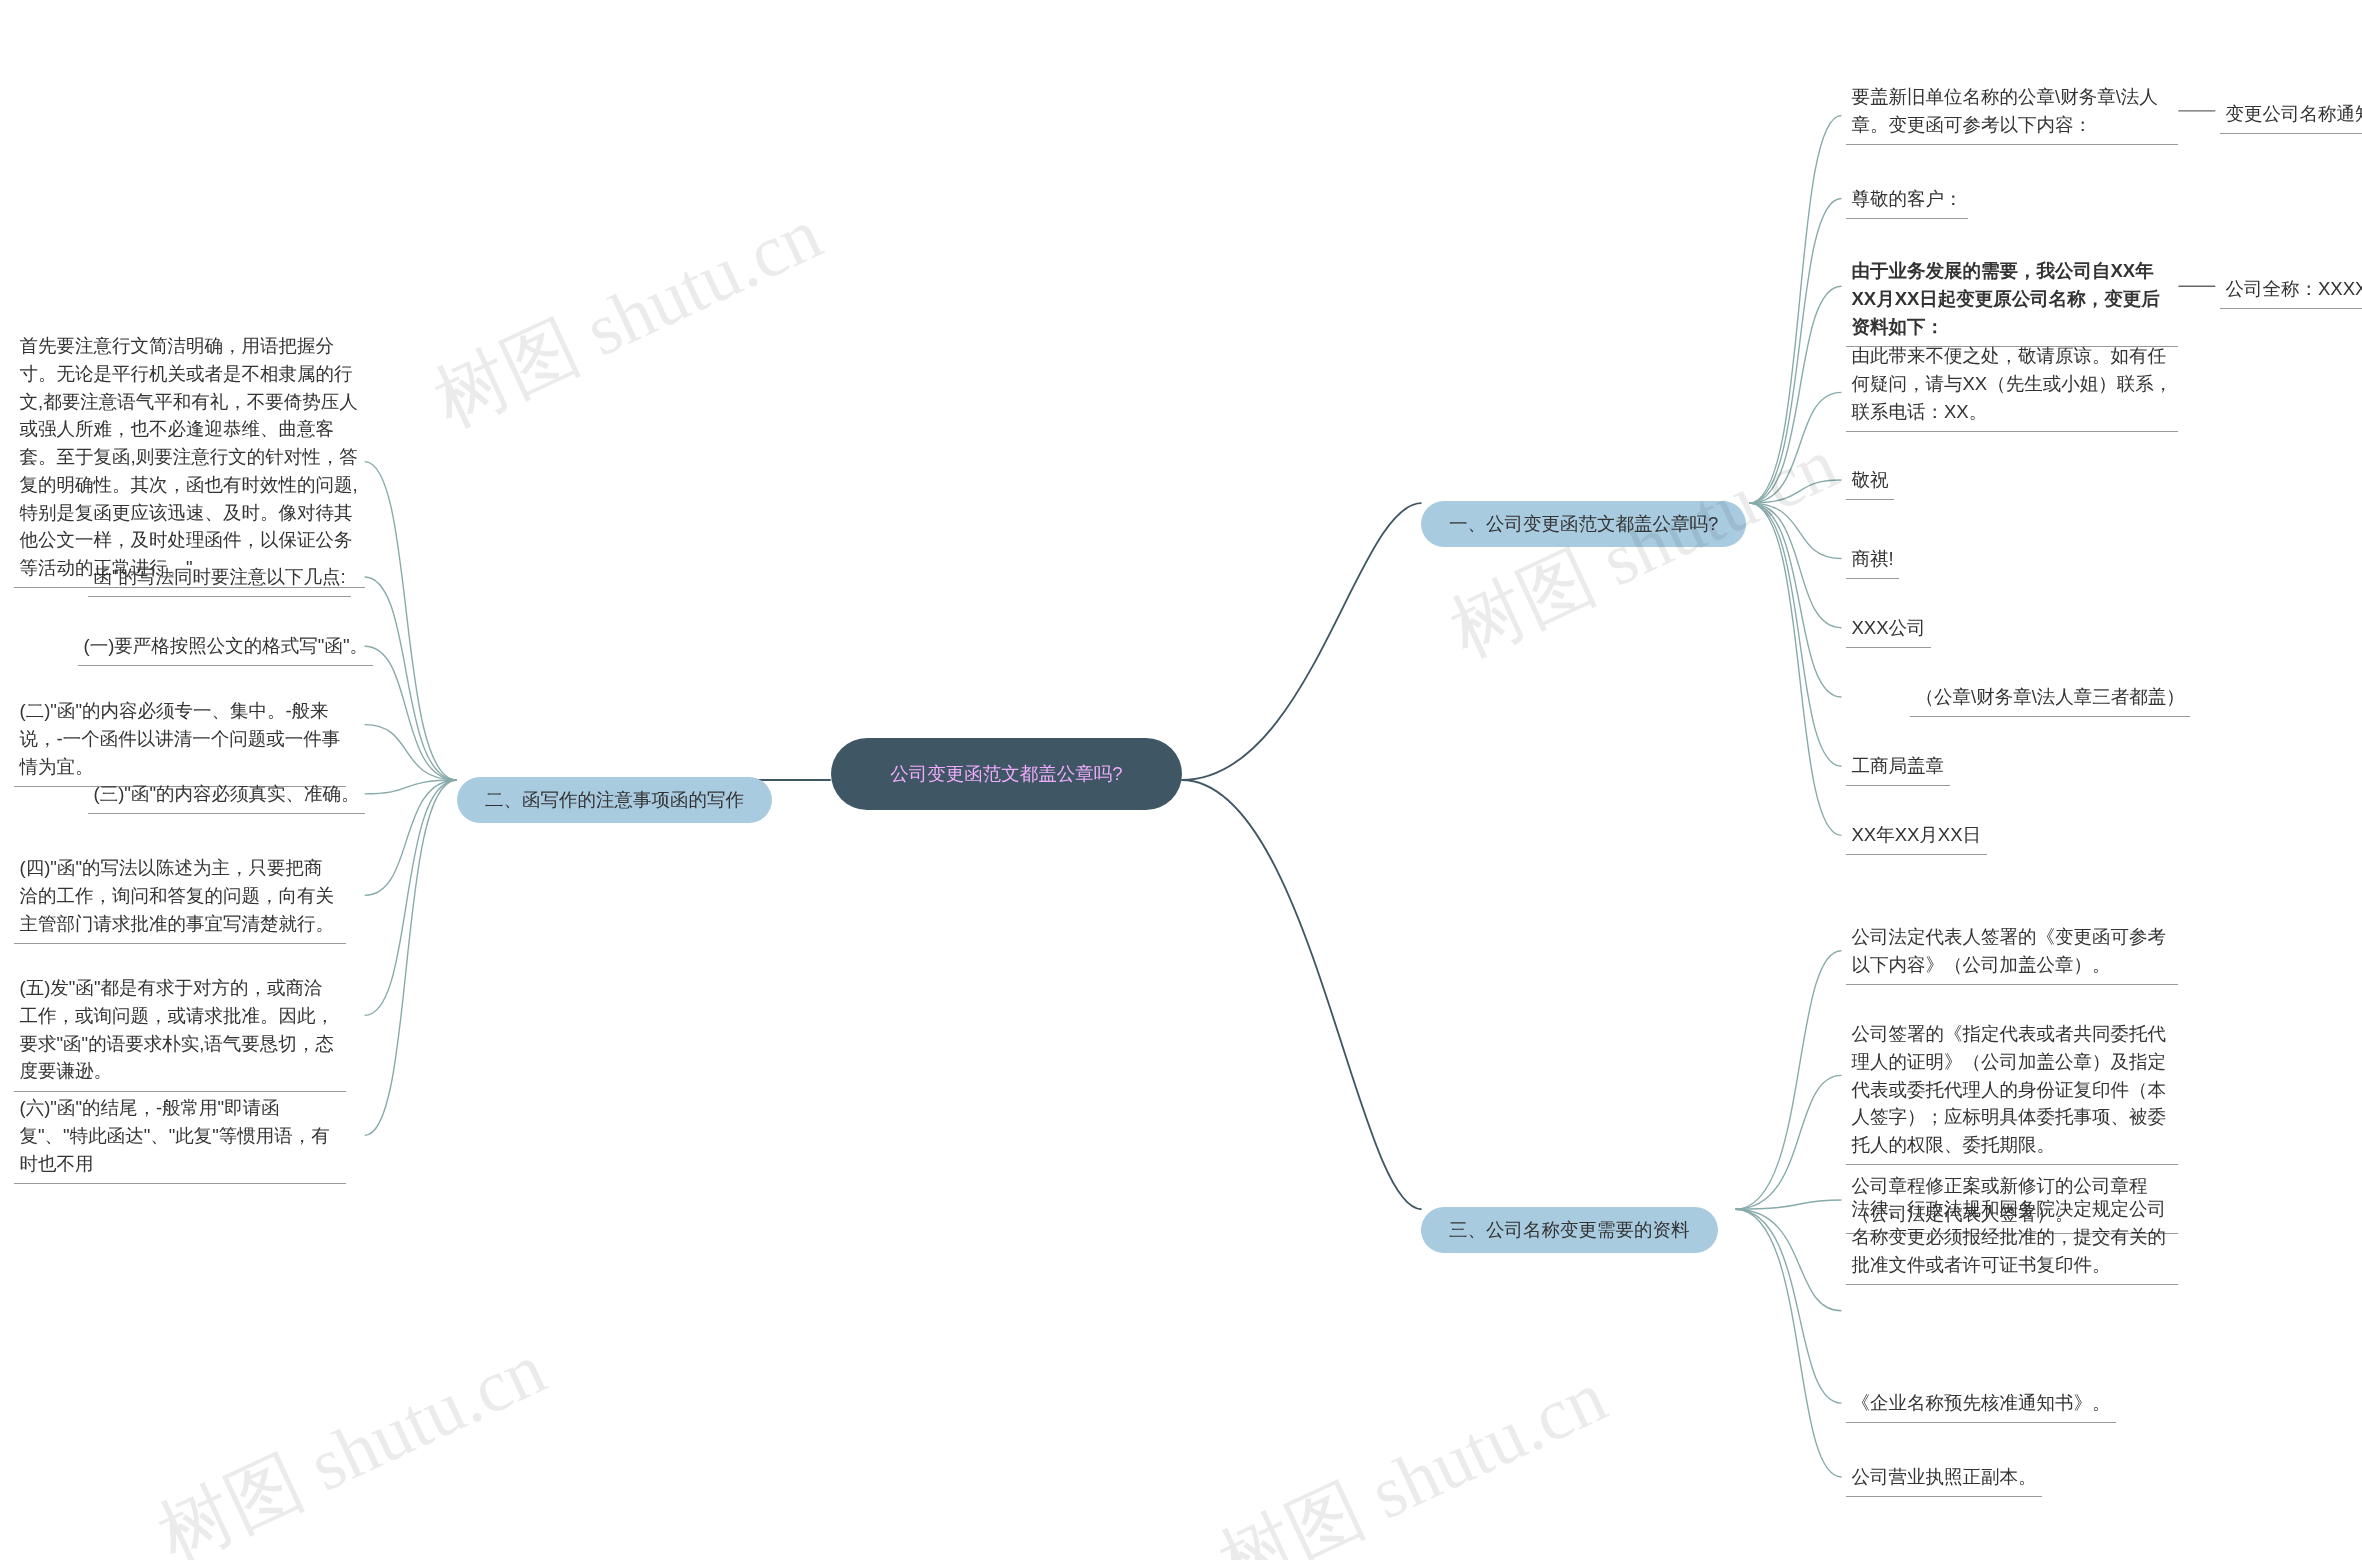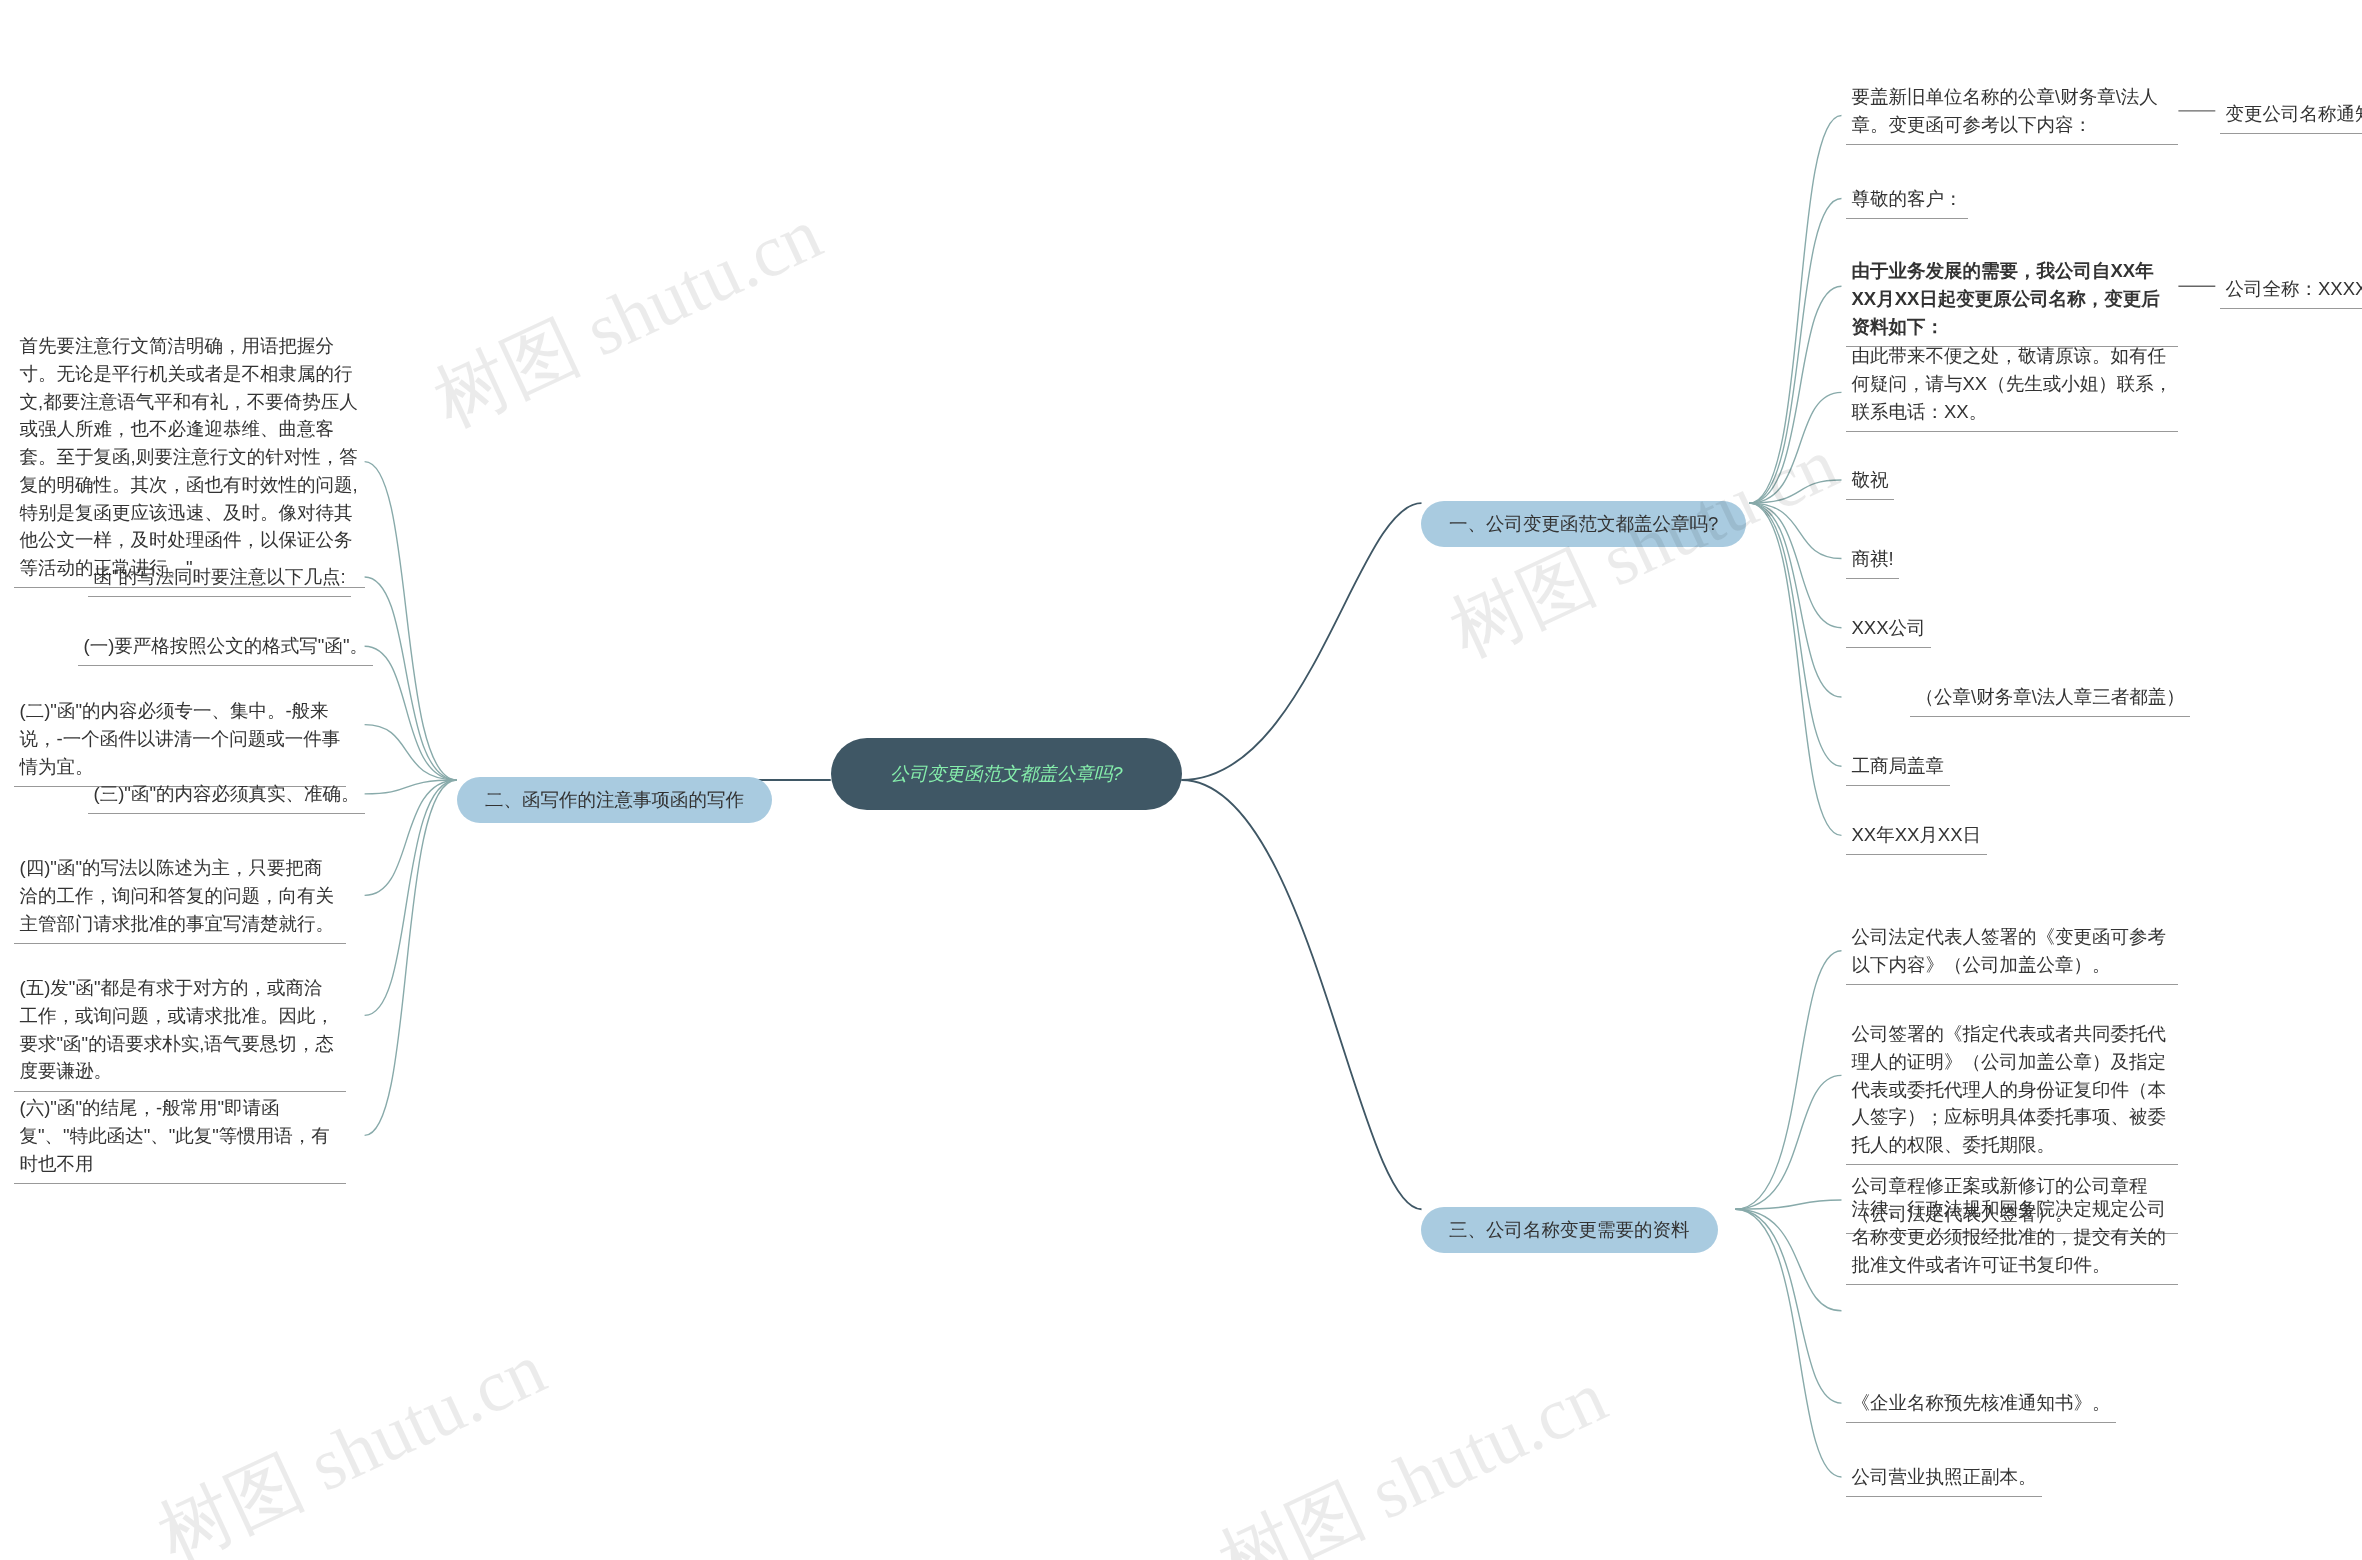--- a/index.html
+++ b/index.html
@@ -19,26 +19,25 @@
   }
   .node {
     position: absolute;
     box-sizing: border-box;
     font-size: 18.5px;
     line-height: 1.5;
   }
   
   .root {
     background: #3f5765;
-    color: #86efac;
+    color: #f0abfc;
     border-radius: 37px;
     text-align: center;
     padding: 22px 37px;
     width: 351px;
-    font-style: italic;
   }
   
   .branch {
     background: #a9cbe0;
     color: #333;
     border-radius: 26px;
     padding: 9.2px 28px;
     text-align: center;
     white-space: nowrap;
     margin-top: 16px;

